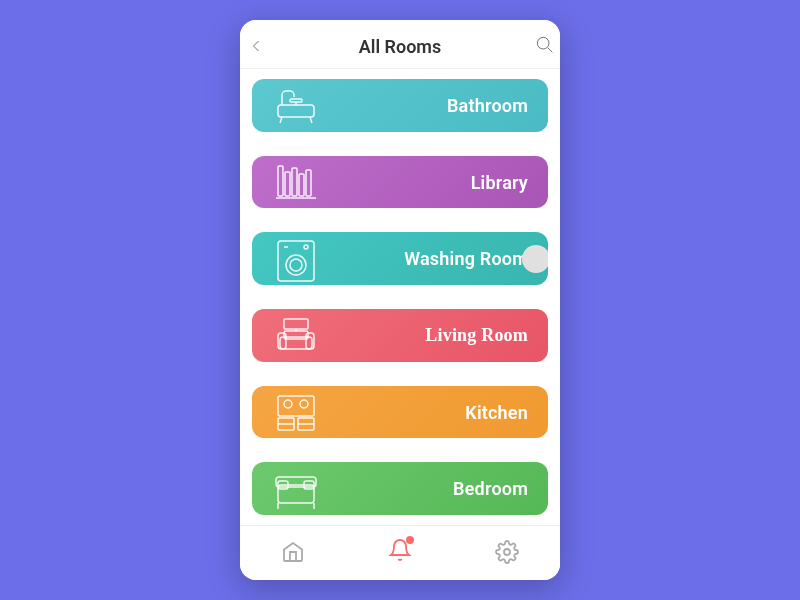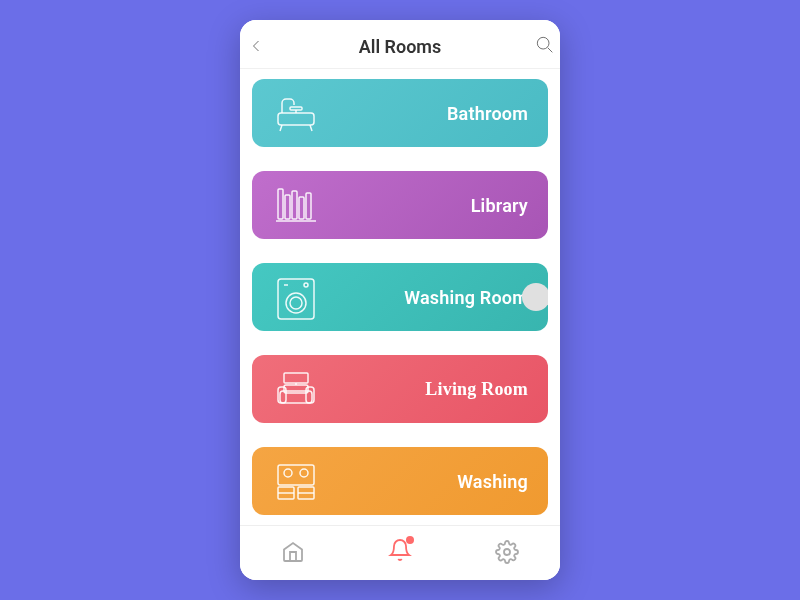--- a/index.html
+++ b/index.html
@@ -250,23 +250,38 @@
           <rect x="6" y="8" width="36" height="20" rx="2"></rect>
           <circle cx="16" cy="16" r="4"></circle>
           <circle cx="32" cy="16" r="4"></circle>
 
           <rect x="6" y="30" width="16" height="12" rx="1"></rect>
           <rect x="26" y="30" width="16" height="12" rx="1"></rect>
           <line x1="6" y1="36" x2="22" y2="36"></line>
           <line x1="26" y1="36" x2="42" y2="36"></line>
         </svg>
       </div>
-      <span class="room-label">Washing</span>
-    </div>
-
+      <span class="room-label">Kitchen</span>
+    </div>
+
+    <div class="room-card card-bedroom">
+      <div class="room-icon">
+        <svg viewBox="0 0 48 48">
+
+          <rect x="6" y="20" width="36" height="18" rx="3"></rect>
+          <rect x="6" y="16" width="10" height="8" rx="2"></rect>
+          <rect x="32" y="16" width="10" height="8" rx="2"></rect>
+          <line x1="6" y1="38" x2="6" y2="44"></line>
+          <line x1="42" y1="38" x2="42" y2="44"></line>
+
+          <rect x="4" y="12" width="40" height="10" rx="3"></rect>
+        </svg>
+      </div>
+      <span class="room-label">Bedroom</span>
+    </div>
   </div>
 
   <div class="bottom-nav">
     <div class="nav-item">
       <svg viewBox="0 0 24 24">
           <path d="M3 9.5L12 3l9 6.5V20a1 1 0 0 1-1 1H4a1 1 0 0 1-1-1V9.5z"></path>
           <polyline points="9 21 9 12 15 12 15 21"></polyline>
         </svg>
     </div>
     <div class="nav-item active">

